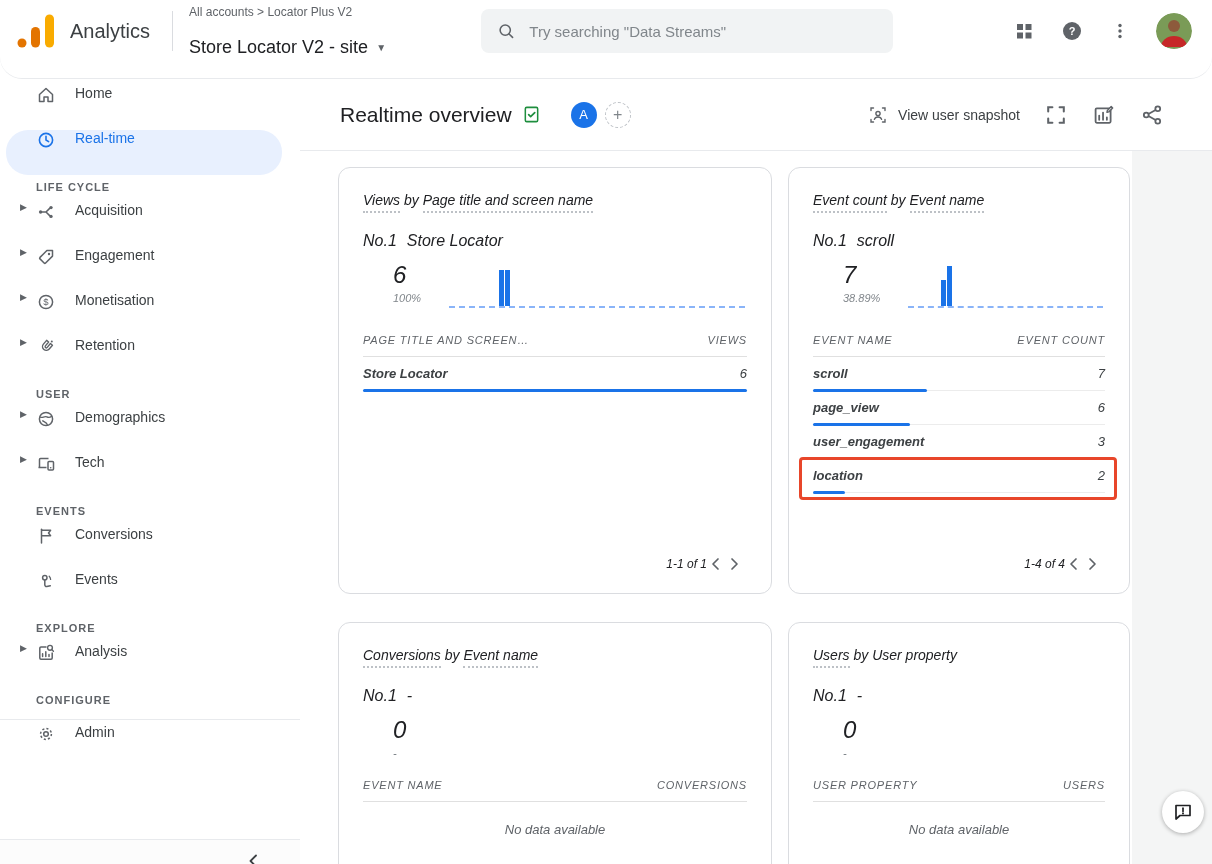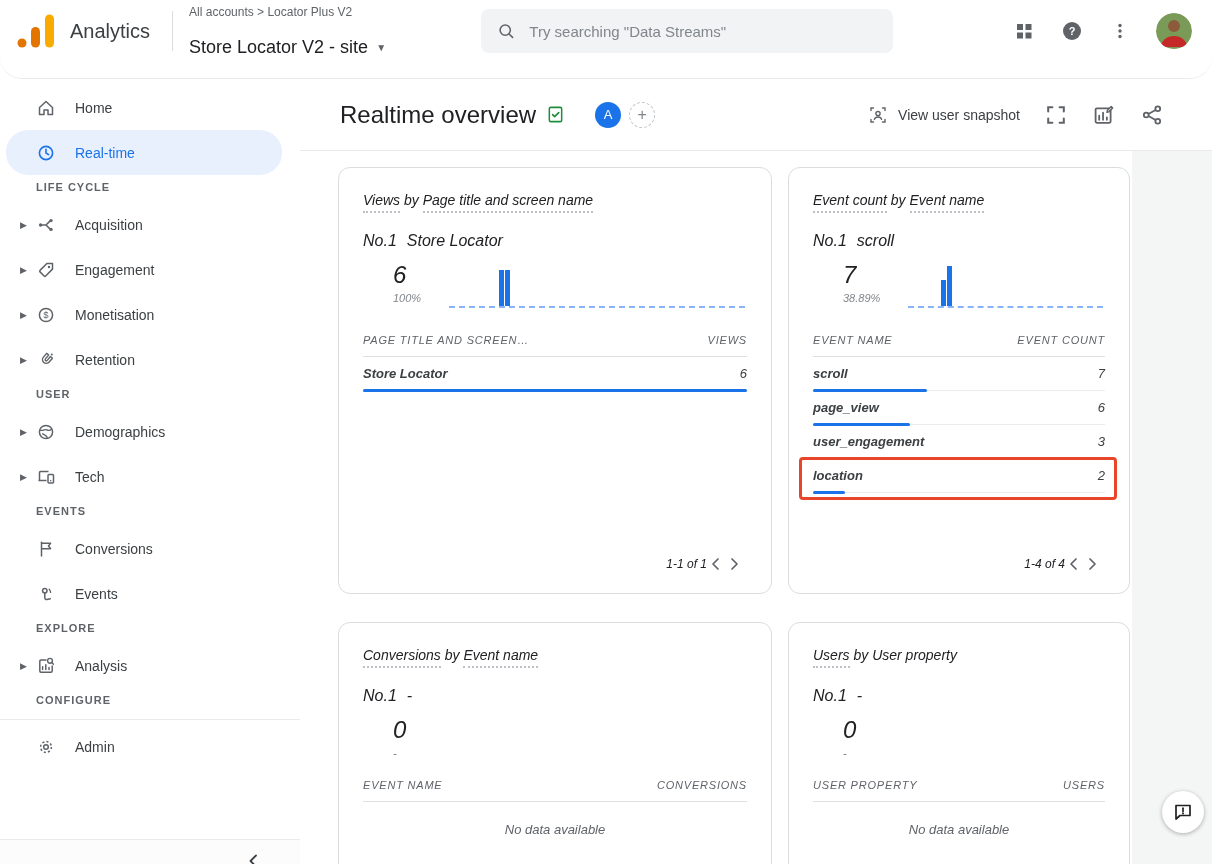--- a/index.html
+++ b/index.html
@@ -25,40 +25,40 @@
   .top-icons { margin-left:auto; display:flex; align-items:center; gap:24px; padding-right:6px; }
   .icon-btn { width:24px; height:24px; cursor:pointer; display:flex; align-items:center; justify-content:center; }
   .avatar { width:36px; height:36px; border-radius:50%; overflow:hidden; cursor:pointer; }
 
   
   .shell { display:flex; height:802px; }
 
   
   .sidebar { width:300px; display:flex; flex-direction:column; background:#fff; flex-shrink:0; }
   .nav-scroll { flex:1; padding-top:6px; overflow:hidden; }
-  .nav-item { height:45px; display:flex; align-items:center; padding-left:14px;
+  .nav-item { height:45px; display:flex; padding-left:14px;
     margin:0 18px 0 6px; border-radius:22px; cursor:pointer; }
   .nav-item.selected { background:#e8f0fe; }
   .nav-item.selected .nav-label { color:#1a73e8; font-weight:500; }
   .caret-box { width:16px; font-size:9px; color:#5f6368; flex-shrink:0; }
   .nav-ico { width:20px; height:20px; margin-right:19px; flex-shrink:0; }
   .nav-label { font-size:14px; color:#3c4043; }
   .sec-label { font-size:11px; letter-spacing:1px; color:#5f6368; font-weight:700;
     padding:6px 0 9px 36px; }
   .side-hr { height:1px; background:#e8eaed; margin:4px 0 4px 0; }
   .side-foot { border-top:1px solid #e8eaed; height:42px; display:flex; align-items:center;
     justify-content:flex-end; padding-right:36px; background:#fcfcfc; }
   .collapse-btn { cursor:pointer; width:20px; height:20px; }
 
   
   .main { position:relative; flex:1; height:802px; overflow:hidden; }
   .gray-strip { position:absolute; top:72px; right:0; bottom:0; width:80px; background:#f4f5f5; }
   .page-head { height:72px; display:flex; align-items:center; padding:0 48px 0 40px;
     border-bottom:1px solid #e8eaed; position:relative; z-index:2; background:#fff; }
-  .page-title { font-size:24px; font-weight:400; color:#202124;text-align:right; }
+  .page-title { font-size:21px; font-weight:400; color:#202124;text-align:right; }
   .title-check { width:19px; height:19px; margin-left:10px; }
   .chip-a { width:26px; height:26px; border-radius:50%; background:#1a73e8; color:#fff;
     font-size:13px; display:flex; align-items:center; justify-content:center; margin-left:30px; cursor:pointer; }
   .chip-add { width:26px; height:26px; border-radius:50%; border:1.6px dashed #bdc1c6; color:#80868b;
     font-size:16px; display:flex; align-items:center; justify-content:center; margin-left:8px; cursor:pointer; }
   .head-actions { margin-left:auto; display:flex; align-items:center; gap:24px; }
   .snap-btn { display:flex; align-items:center; gap:10px; font-size:14px; color:#3c4043; cursor:pointer; }
 
   
   .cards { position:relative; z-index:1; display:grid; grid-template-columns:434px 342px;

